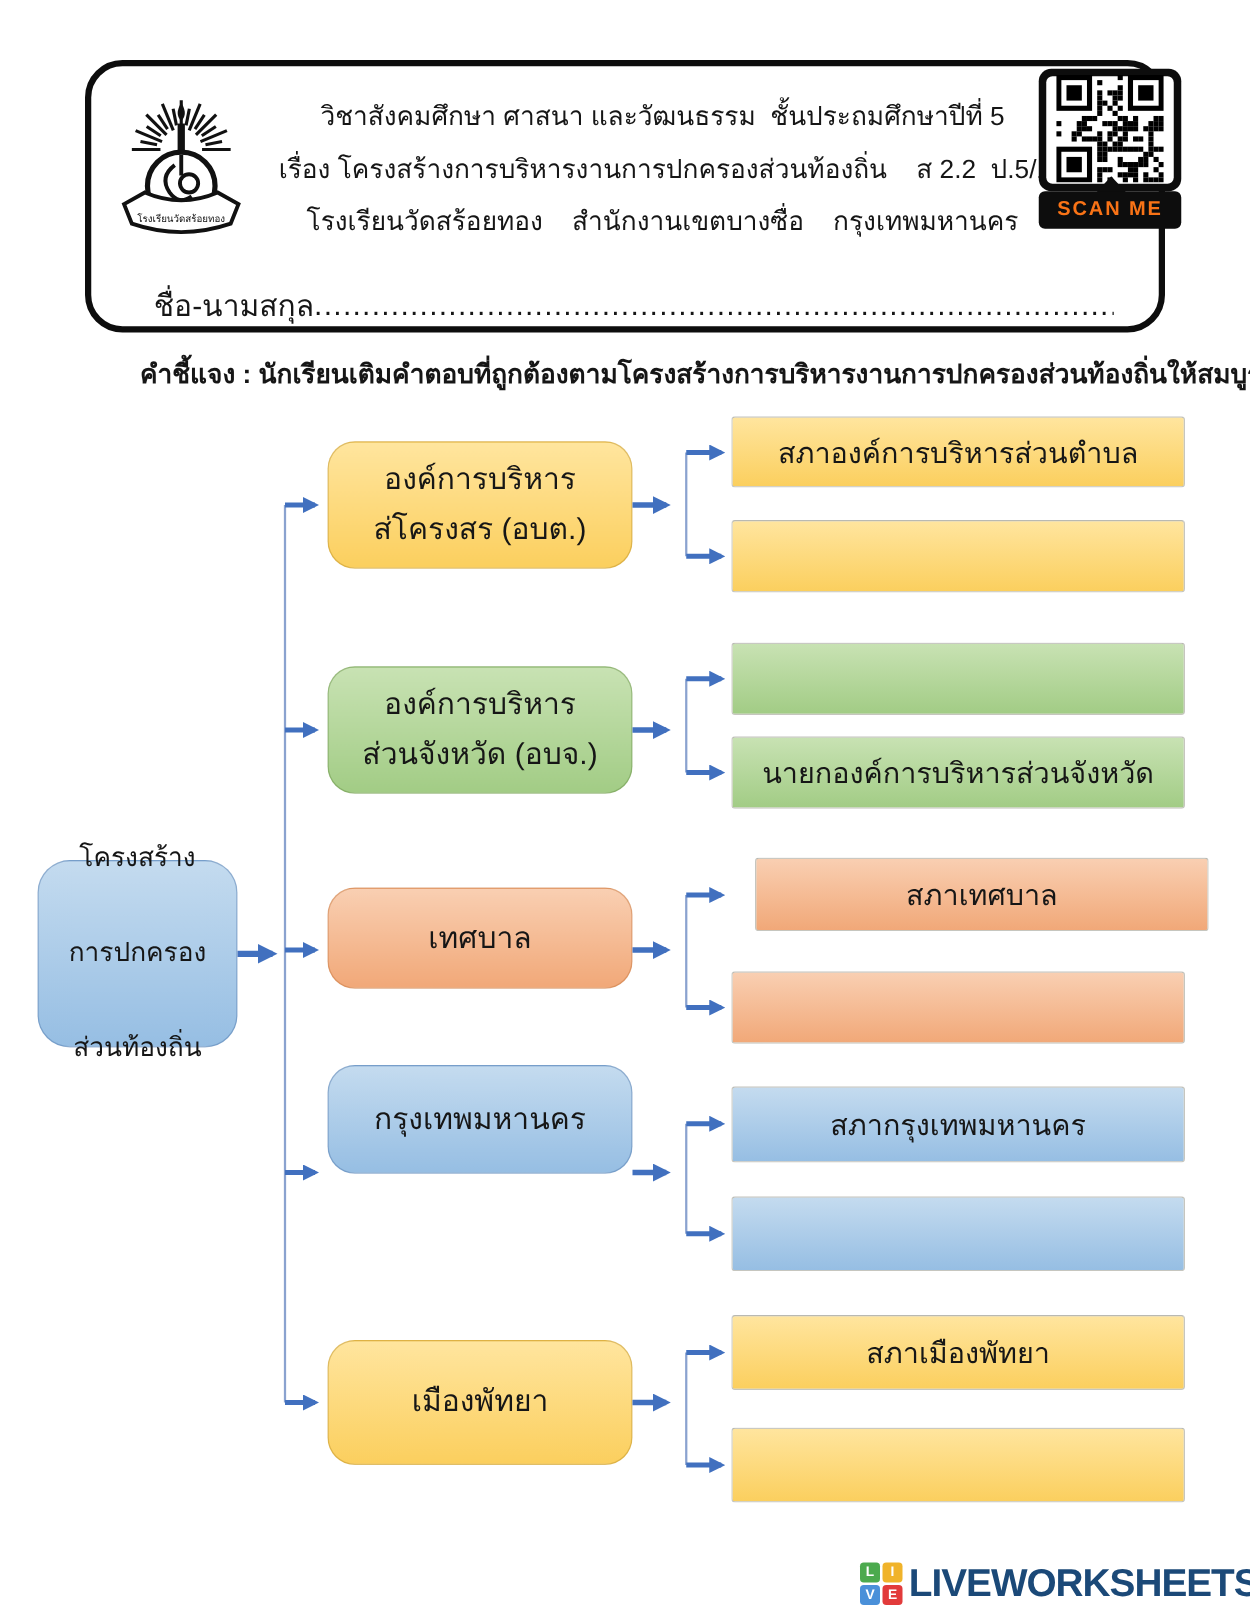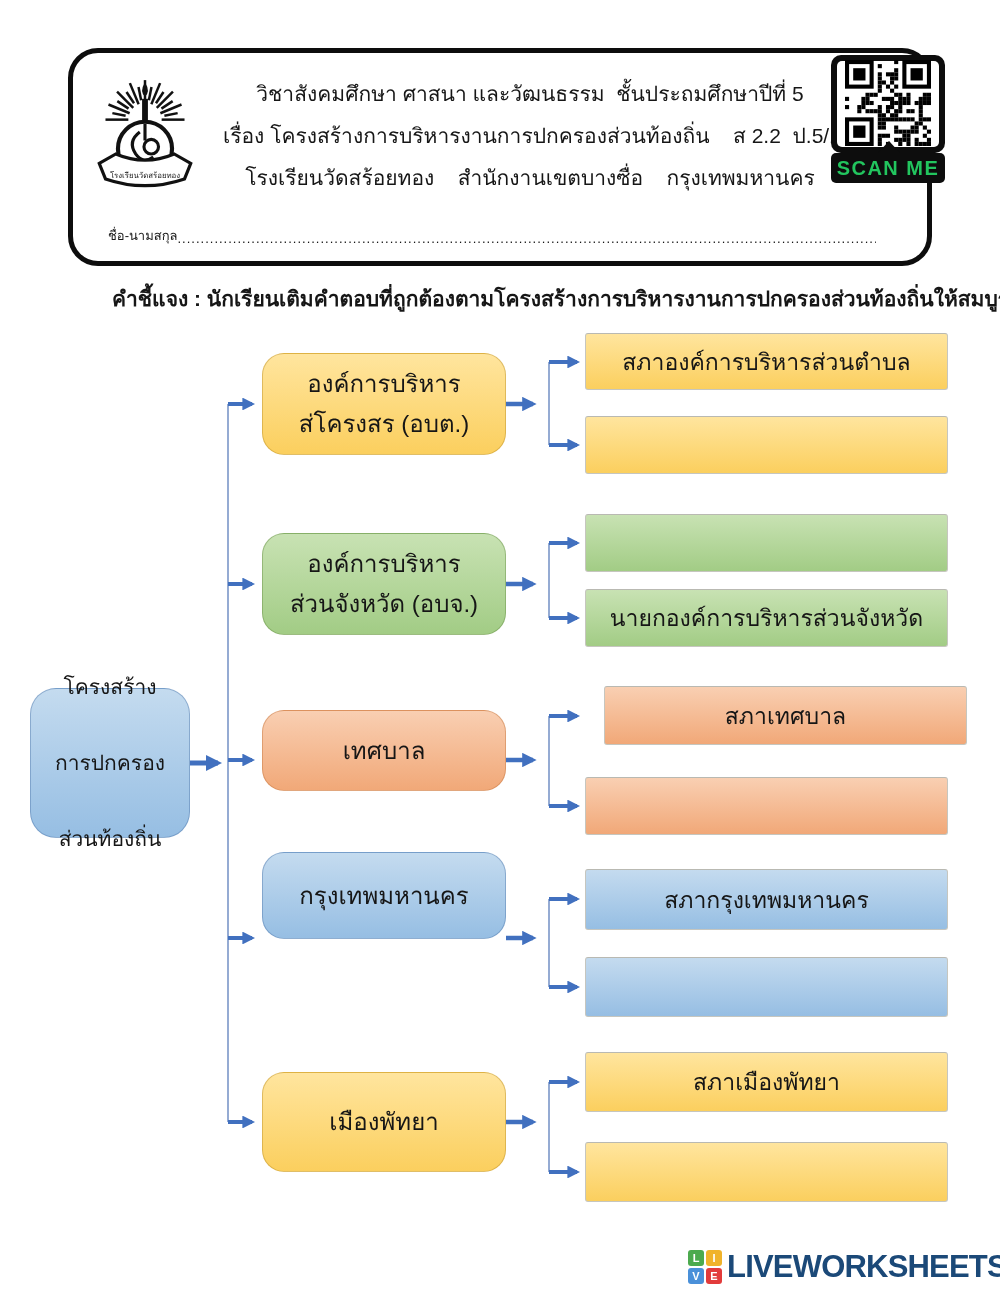--- a/index.html
+++ b/index.html
@@ -10,37 +10,37 @@
   .abs{position:absolute;}
 
   
   .header-box{
     left:68px;top:48px;width:854px;height:208px;
     border:5px solid #0d0d0d;border-radius:30px;background:#fff;
   }
   .header-lines{left:150px;top:20px;width:614px;text-align:center;}
   .h-line{font-size:21px;font-weight:500;line-height:42px;white-space:pre;}
   .name-line{
-    left:35px;top:172px;width:768px;display:flex;align-items:flex-end;
-    font-size:13px;font-weight:500;white-space:pre;
+    left:50px;top:172px;width:768px;display:flex;align-items:center;
+    font-size:24px;font-weight:500;white-space:pre;
   }
   .name-dots{flex:1;overflow:hidden;white-space:nowrap;letter-spacing:1px;}
 
   
   .qr-box{left:758px;top:2px;width:114px;height:98px;background:#0d0d0d;border-radius:10px;}
   .qr-inner{position:absolute;left:6px;top:6px;right:6px;bottom:6px;background:#fff;border-radius:5px;}
   .qr-svg{position:absolute;left:14px;top:5px;}
   .scan-pointer{
     left:804px;top:88px;width:0;height:0;
     border-left:12px solid transparent;border-right:12px solid transparent;
     border-bottom:13px solid #0d0d0d;
   }
   .scan-bar{
     left:758px;top:100px;width:114px;height:30px;background:#0d0d0d;border-radius:5px;
-    color:#22c55e;font-size:20px;font-weight:700;letter-spacing:1.5px;
+    color:#f97316;font-size:16px;font-weight:700;letter-spacing:1.5px;
     display:flex;align-items:center;justify-content:center;text-align:center;
   }
 
   
   .instruction{left:112px;top:282px;width:840px;font-size:21px;font-weight:600;white-space:pre;}
 
   
   .node{
     box-sizing:border-box;display:flex;flex-direction:column;
     align-items:center;justify-content:center;text-align:center;

